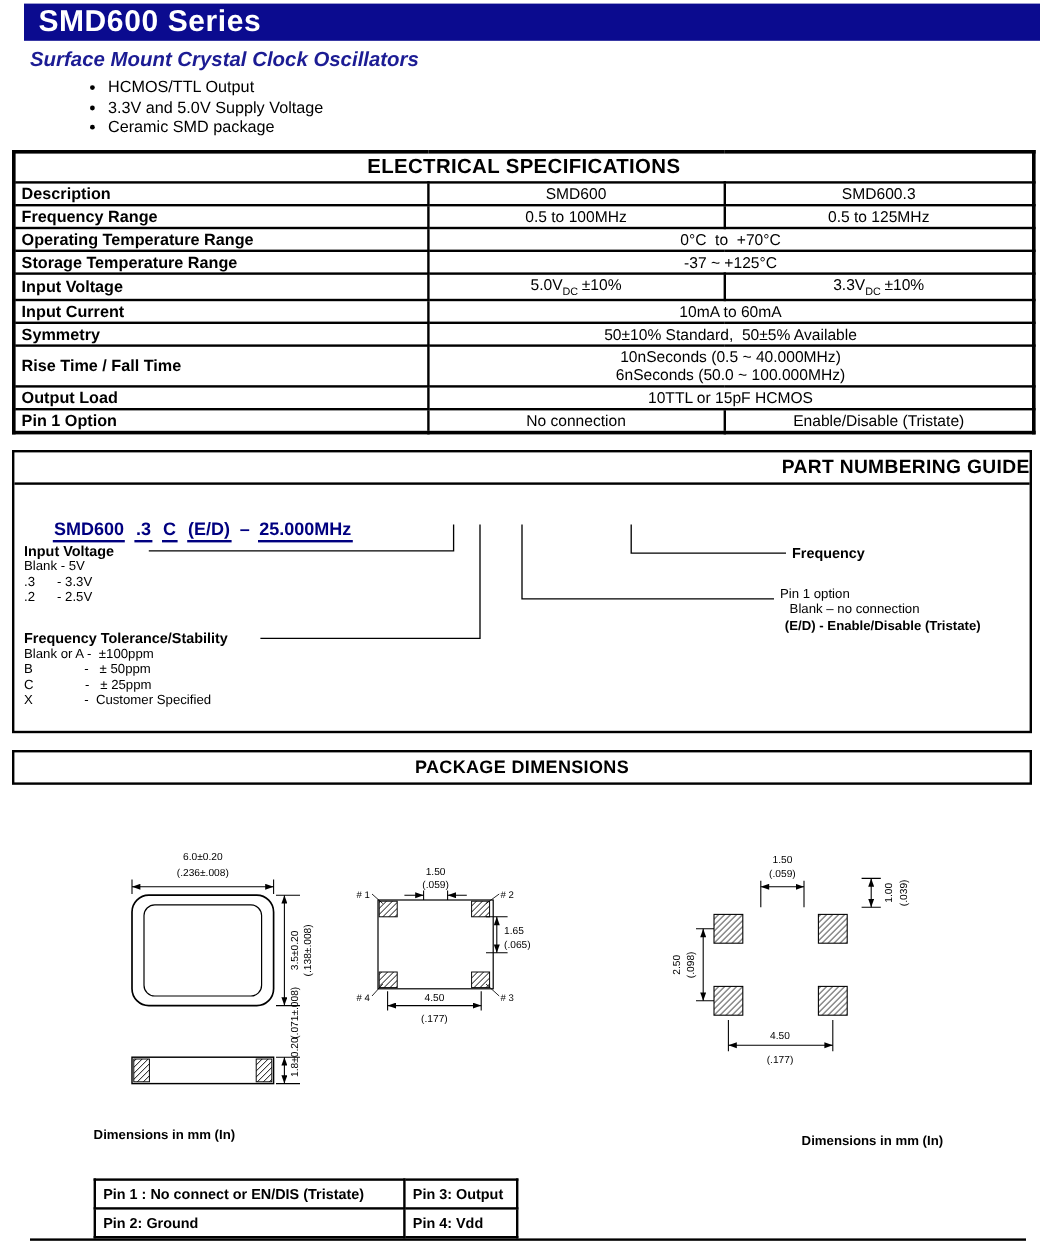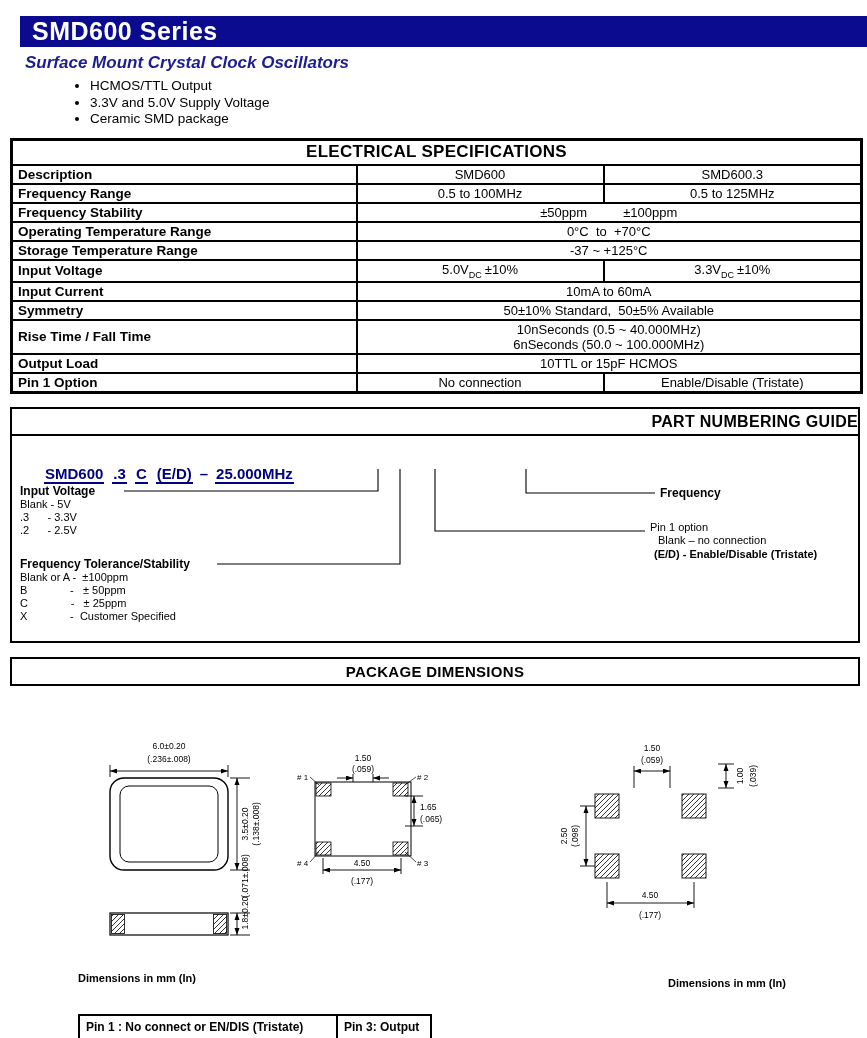--- a/index.html
+++ b/index.html
@@ -3,21 +3,21 @@
 <meta charset="utf-8">
 <style>
   * { box-sizing: border-box; }
   html, body { margin: 0; padding: 0; }
   body {
     width: 867px; height: 1038px; background: #fff; color: #000;
     font-family: "Liberation Sans", sans-serif;
     position: relative; overflow: hidden;
   }
   .banner {
-    margin: 16px 0 0 20px; height: 31px; background: var(--banner-bg, #0b0b8f);
+    margin: 3px 0 0 20px; height: 31px; background: var(--banner-bg, #0b0b8f);
     color: #fff; font-size: 25px; font-weight: bold; line-height: 31px;
     padding-left: 12px; letter-spacing: 0.5px;
   }
   .subtitle {
     margin: 6px 16px 0 25px; color: var(--subtitle-color, #1c1c94);
     font-size: 17px; font-weight: bold; font-style: italic;
   }
   ul.features { margin: 5px 0 0 90px; padding: 0; }
   ul.features li { font-size: 13.5px; line-height: 16.5px; }
 
@@ -81,24 +81,20 @@
     </tr>
     <tr>
       <td class="lbl">Description</td>
       <td class="val">SMD600</td>
       <td class="val">SMD600.3</td>
     </tr>
     <tr>
       <td class="lbl">Frequency Range</td>
       <td class="val">0.5 to 100MHz</td>
       <td class="val">0.5 to 125MHz</td>
-    </tr>
-    <tr>
-      <td class="lbl">Frequency Stability</td>
-      <td class="val pre" colspan="2">±50ppm          ±100ppm</td>
     </tr>
     <tr>
       <td class="lbl">Operating Temperature Range</td>
       <td class="val pre" colspan="2">0°C  to  +70°C</td>
     </tr>
     <tr>
       <td class="lbl">Storage Temperature Range</td>
       <td class="val" colspan="2">-37 ~ +125°C</td>
     </tr>
     <tr>

